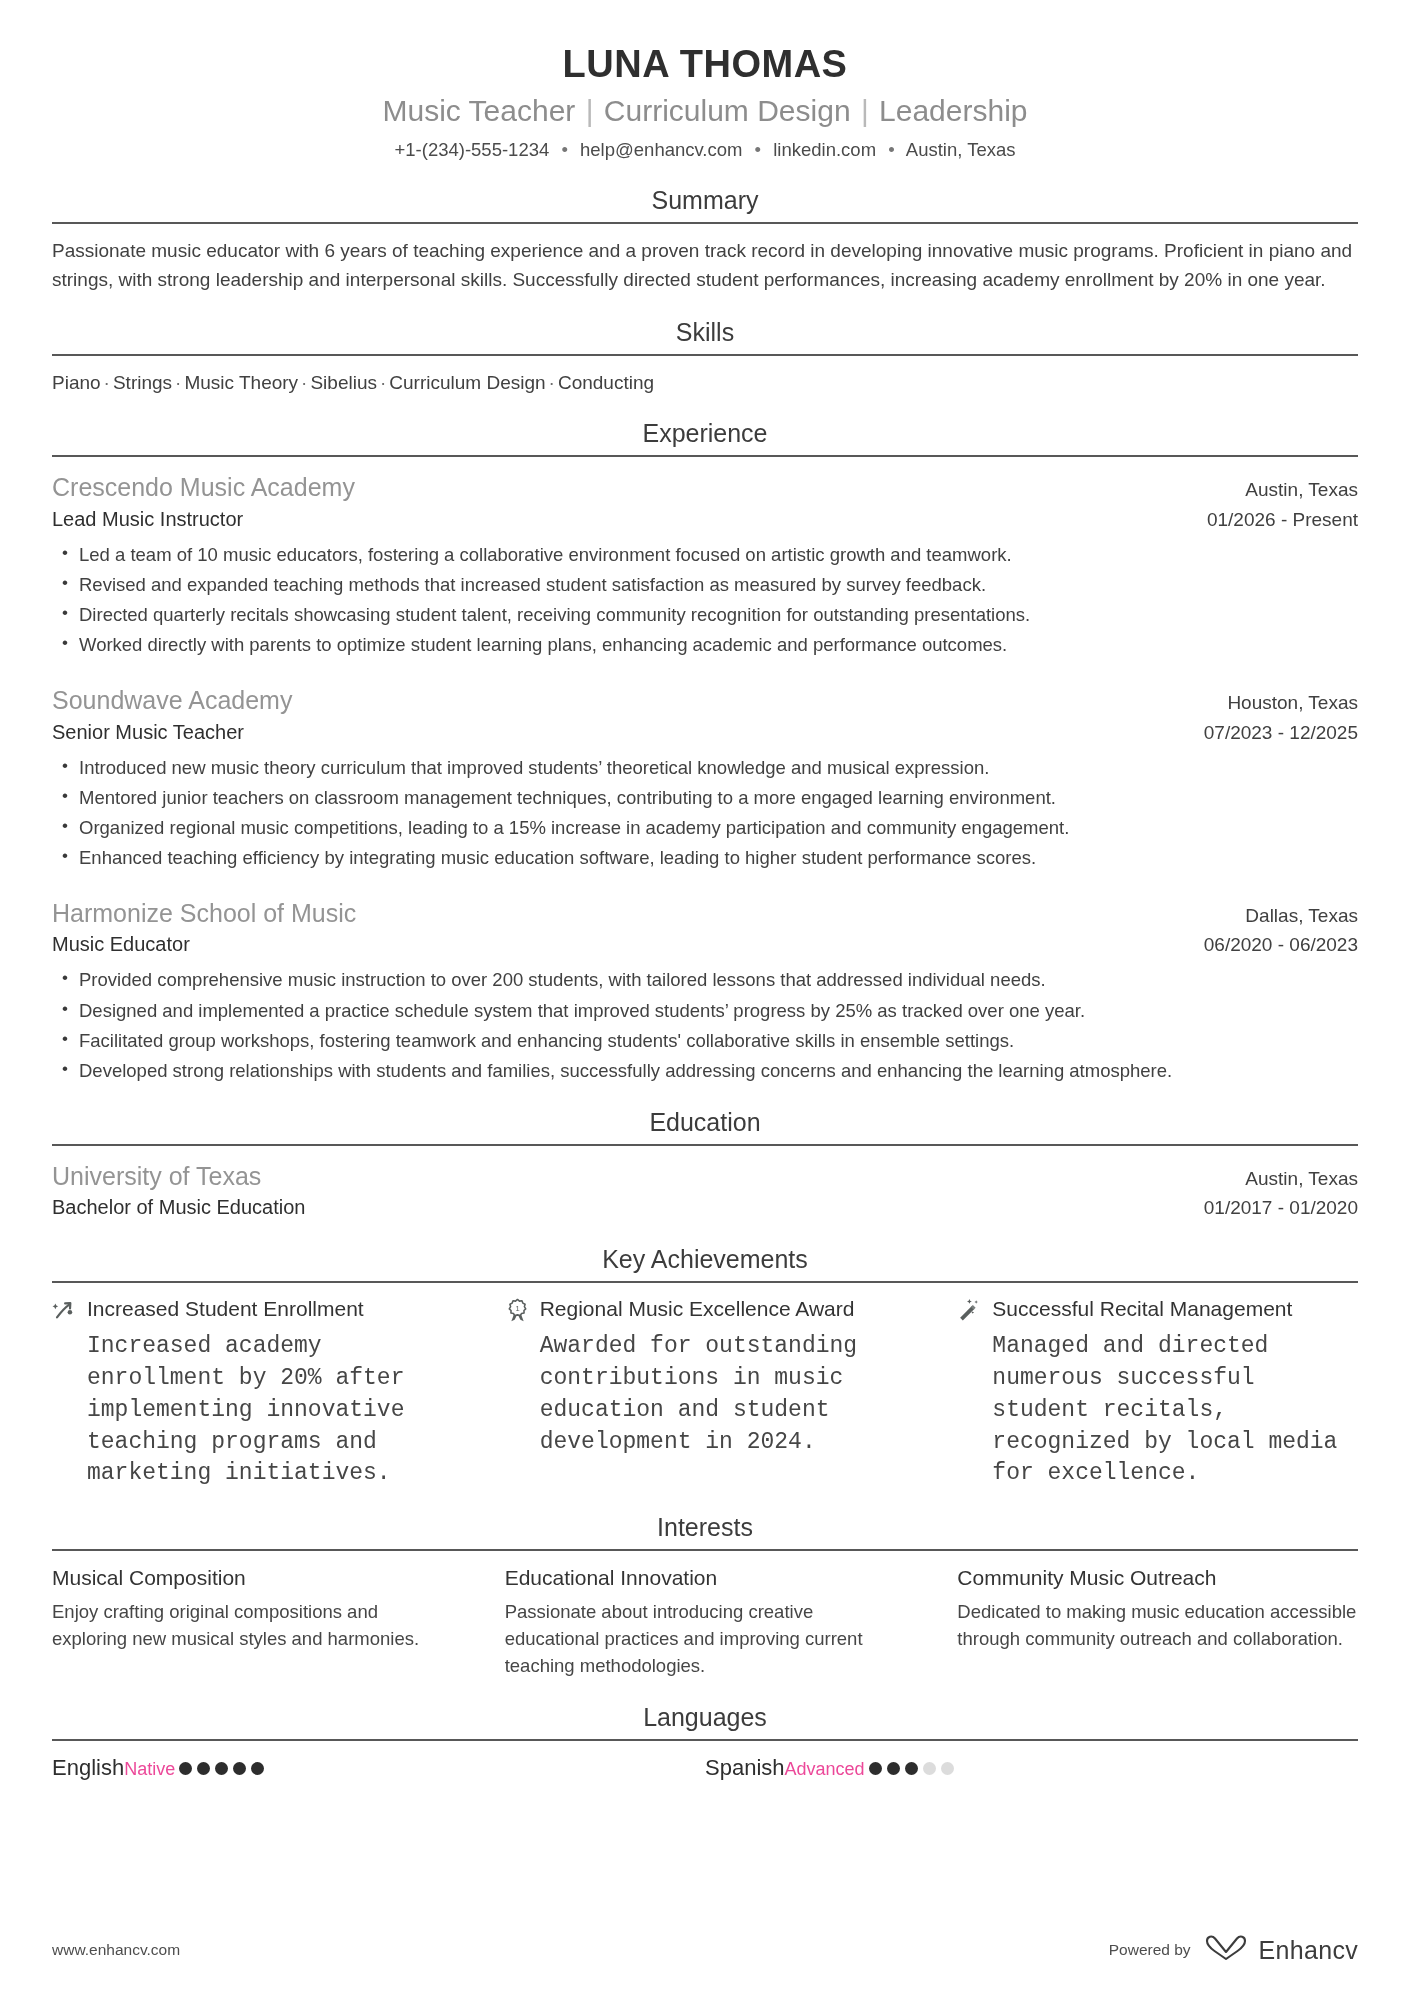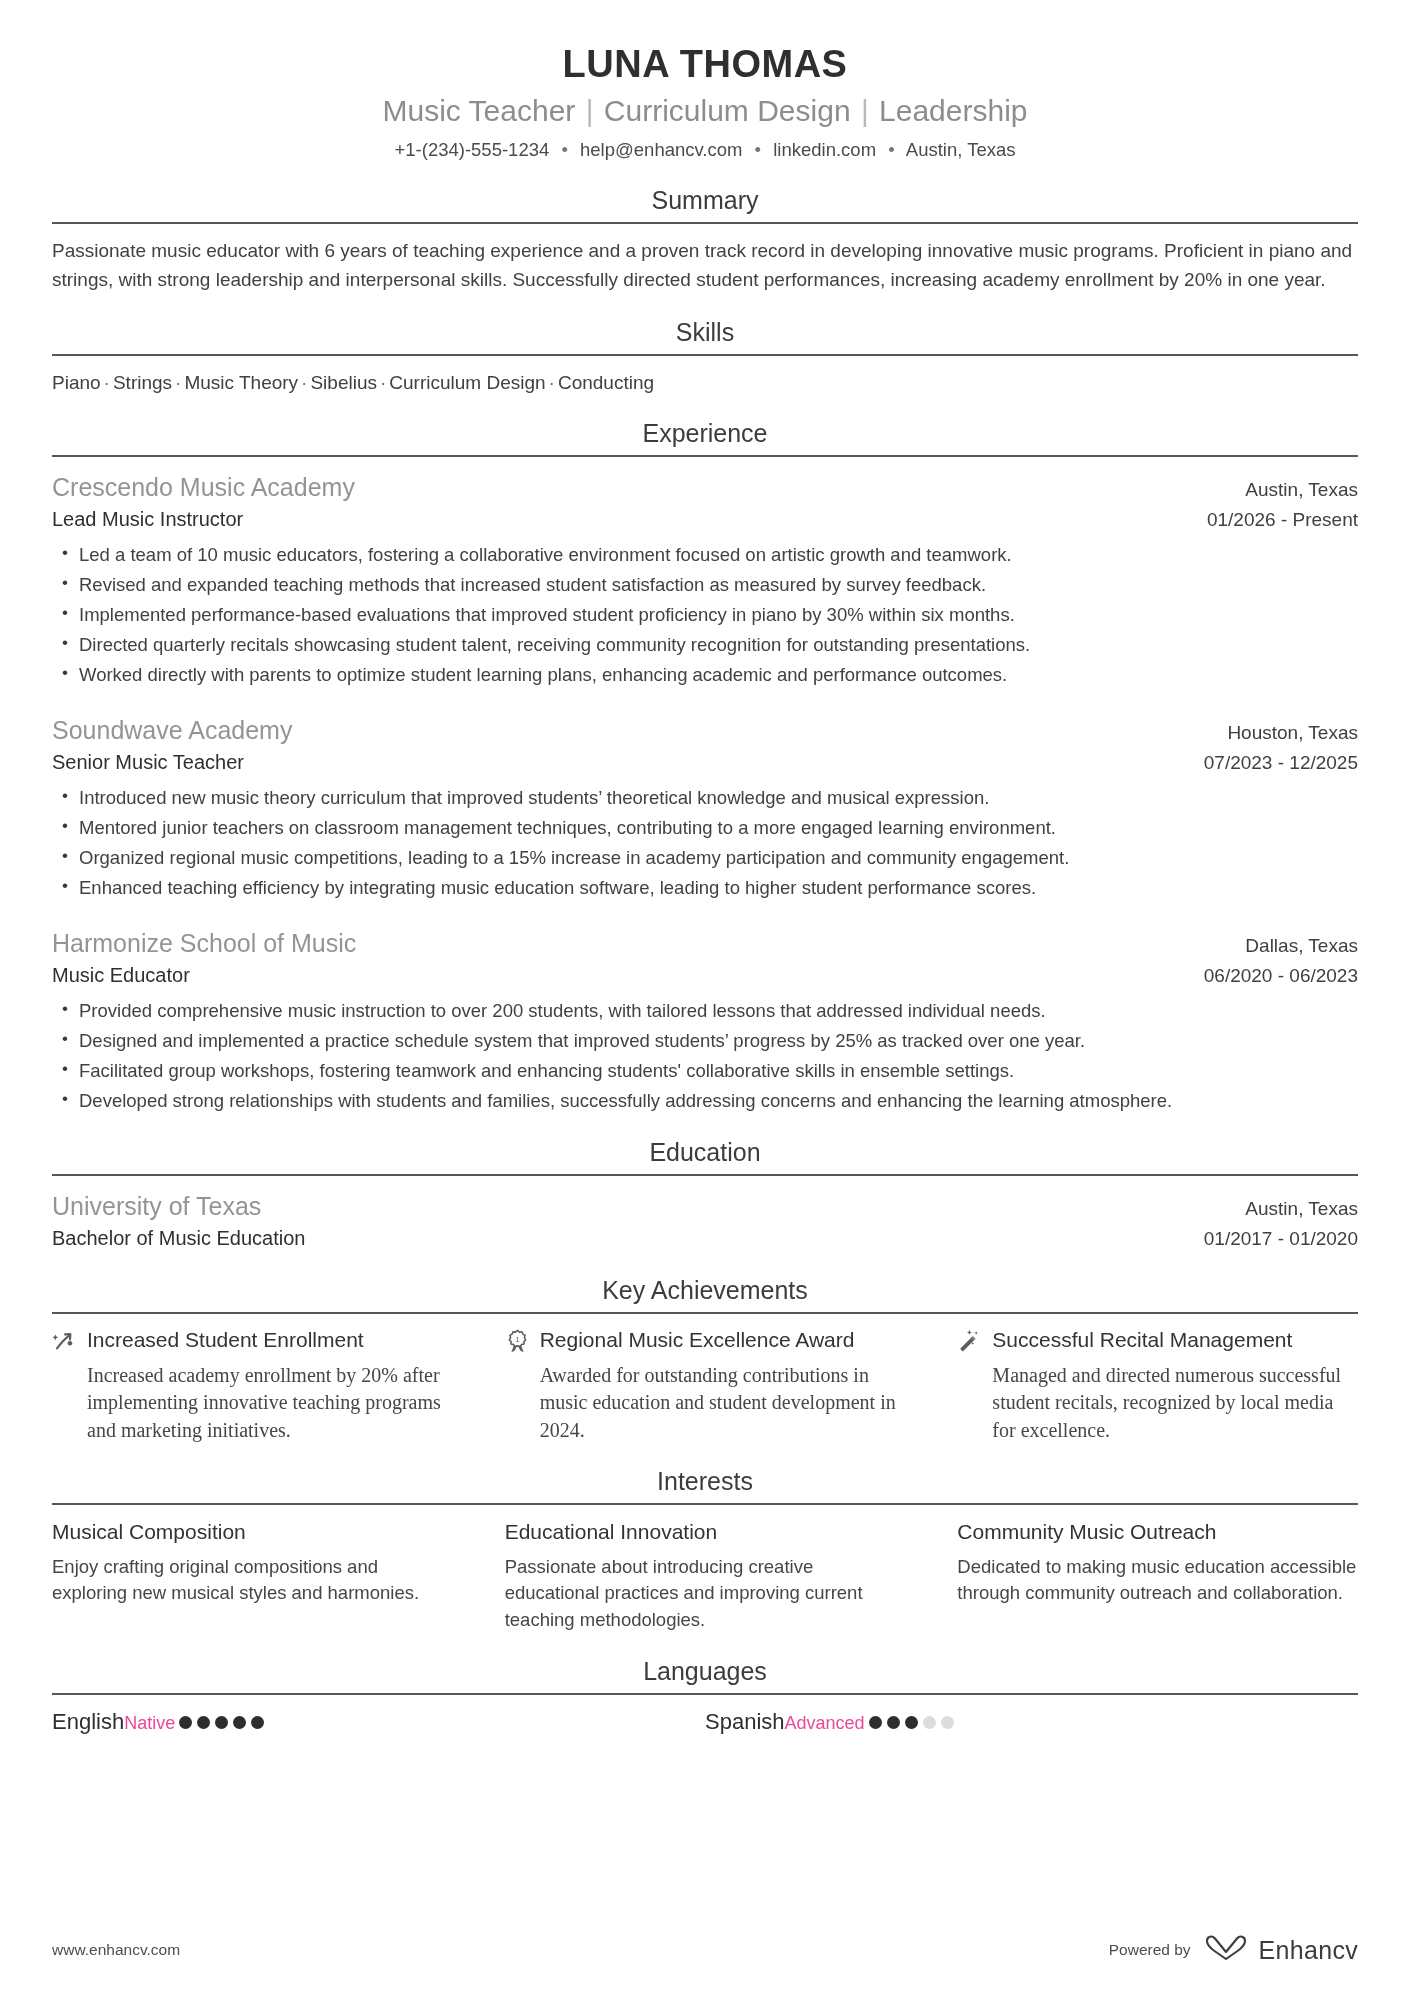--- a/index.html
+++ b/index.html
@@ -170,22 +170,22 @@
   .ach-icon svg { display: block; width: 25px; height: 25px; }
 
   .ach-title {
     font-family: "Liberation Sans", sans-serif;
     font-size: 21px;
     color: #333333;
     line-height: 1.24;
     font-weight: 400;
   }
   .ach-desc {
-    font-family: Liberation Serif, serif;
-    font-size: 20px;
+    font-family: Liberation Mono, monospace;
+    font-size: 23px;
     line-height: 1.38;
     color: #464646;
     margin-top: 7px;
     padding-left: 35px;
   }
 
   
   .int-title {
     font-size: 21px;
     color: #333;
@@ -318,21 +318,20 @@
             <div class="org-name">Crescendo Music Academy</div>
             <div class="org-loc">Austin, Texas</div>
           </div>
           <div class="exp-row">
             <div class="job-title">Lead Music Instructor</div>
             <div class="job-dates">01/2026 - Present</div>
           </div>
           <ul class="bullets">
             <li>Led a team of 10 music educators, fostering a collaborative environment focused on artistic growth and teamwork.</li>
             <li>Revised and expanded teaching methods that increased student satisfaction as measured by survey feedback.</li>
-            <li>Implemented performance-based evaluations that improved student proficiency in piano by 30% within six months.</li>
             <li>Directed quarterly recitals showcasing student talent, receiving community recognition for outstanding presentations.</li>
             <li>Worked directly with parents to optimize student learning plans, enhancing academic and performance outcomes.</li>
           </ul>
         </div>
         <div class="exp-item">
           <div class="exp-row">
             <div class="org-name">Soundwave Academy</div>
             <div class="org-loc">Houston, Texas</div>
           </div>
           <div class="exp-row">

